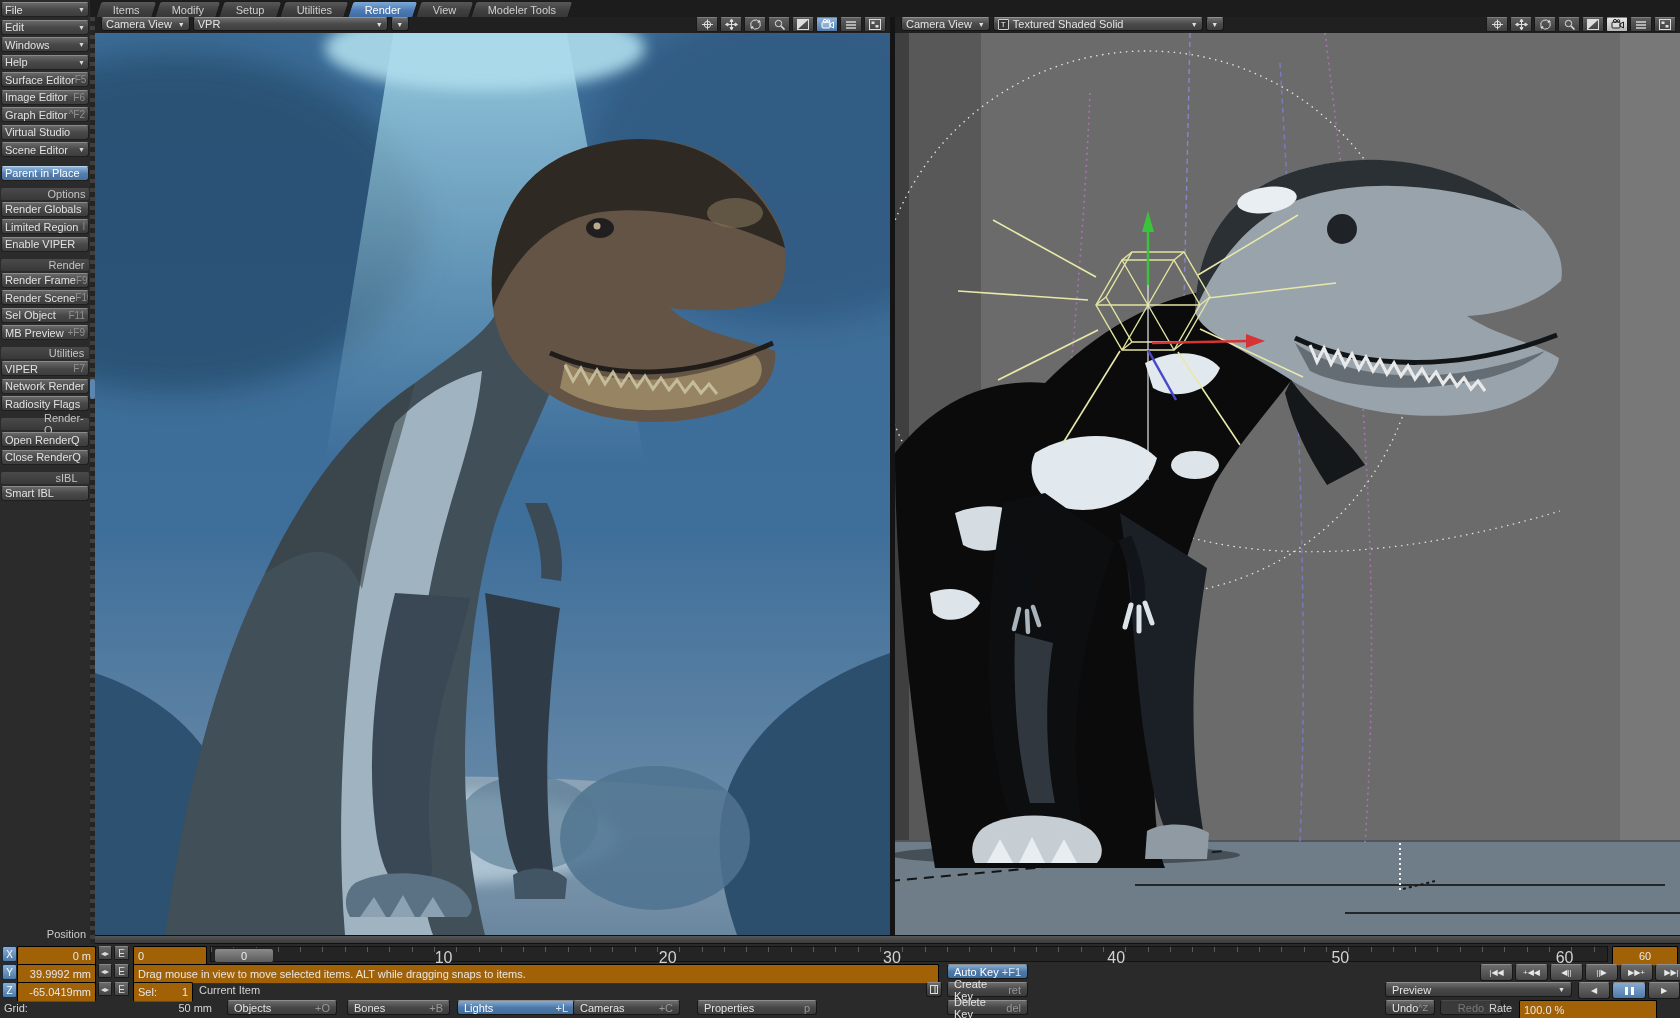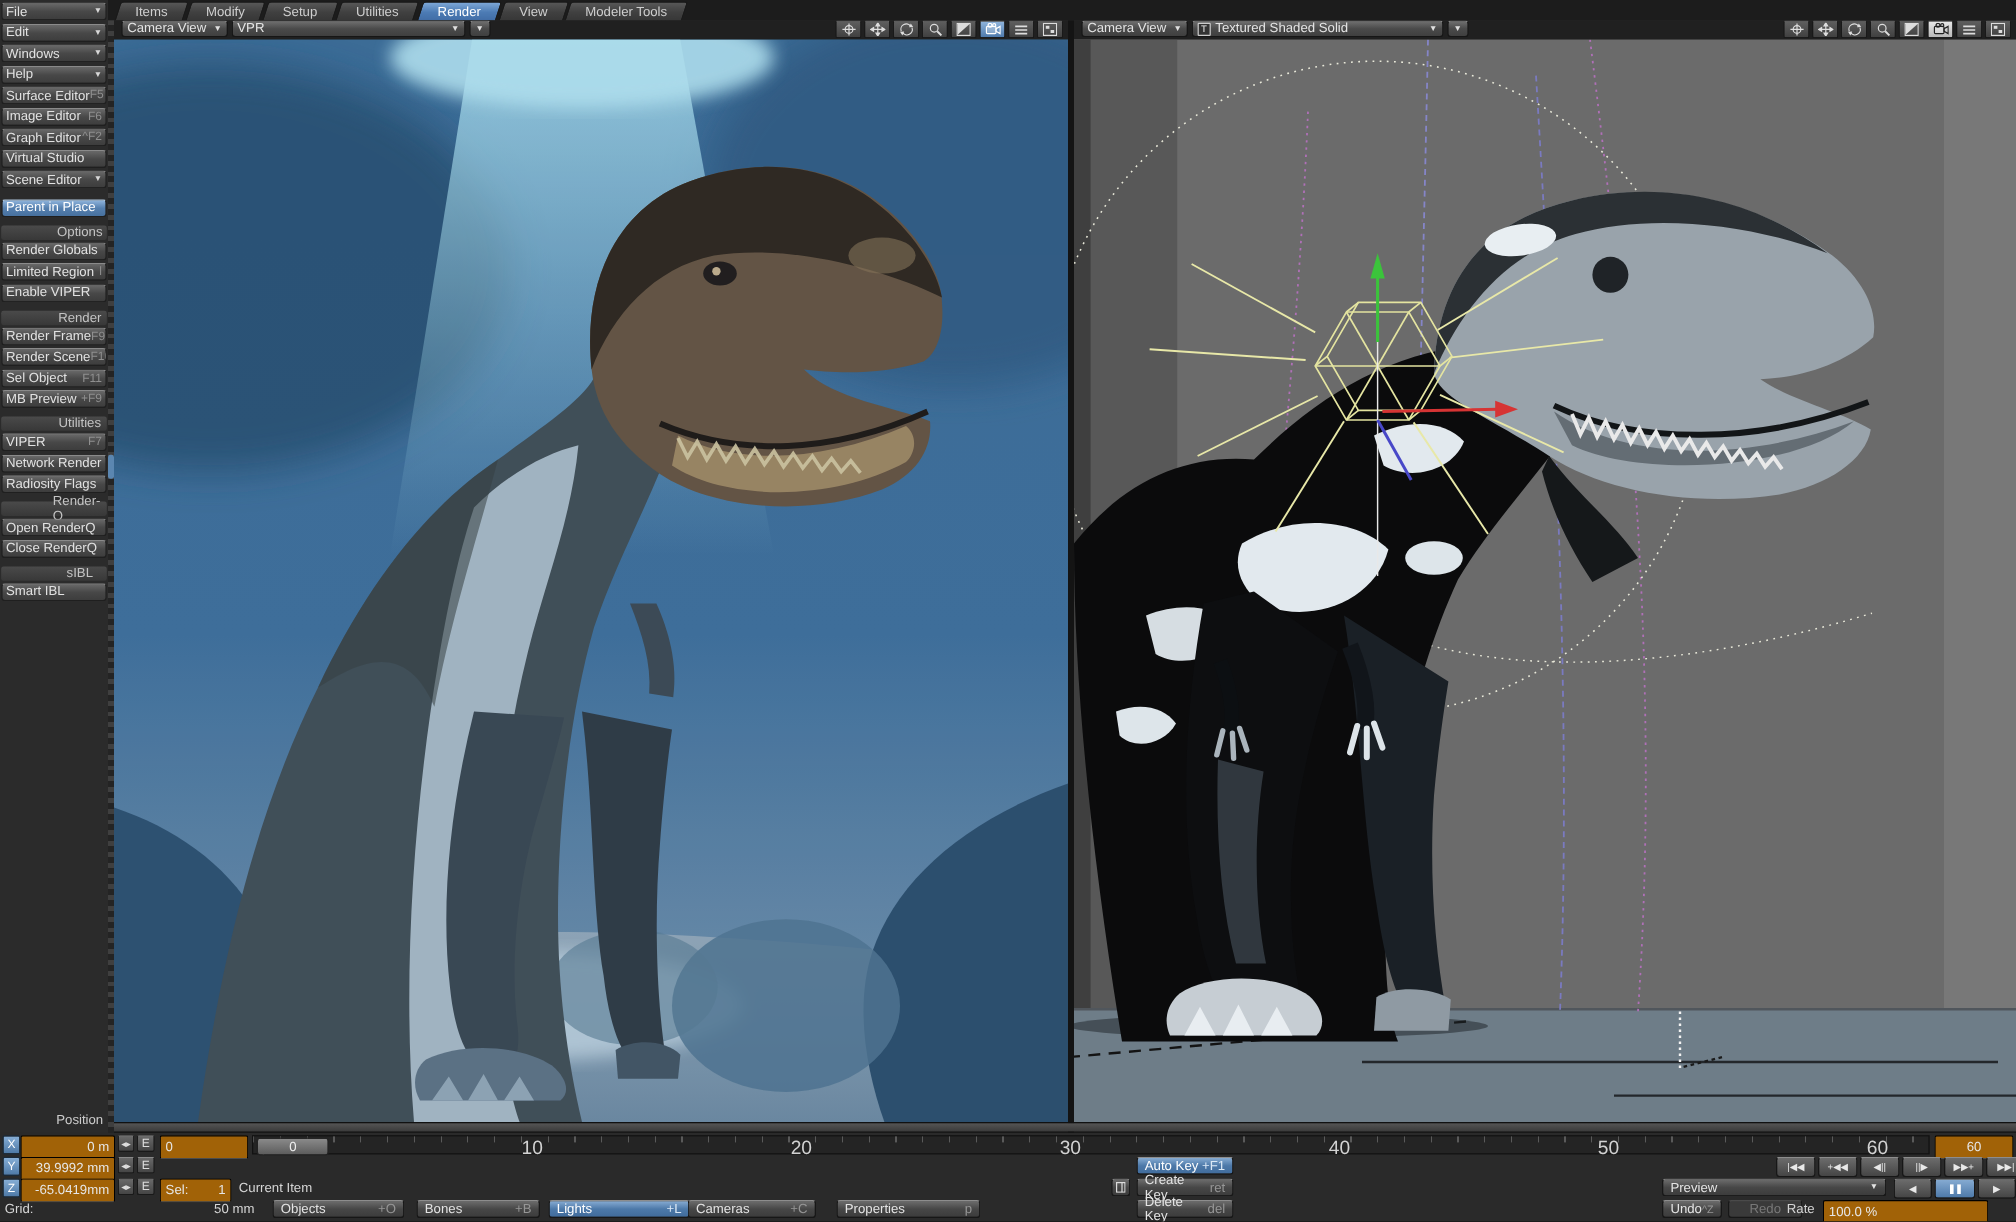--- a/index.html
+++ b/index.html
@@ -562,20 +562,21 @@
           <div id="knob">0</div>
         </div>
       <div class="field" style="left:1612px;width:66px;justify-content:center;">60</div>
     </div>
 
     <div class="brow" style="top:20px;">
       <div class="axis">Y</div>
       <div class="field right" style="left:17px;width:79px;">39.9992 mm</div>
       <div class="minibtn" style="left:98px;width:14px;">◂▸</div>
       <div class="minibtn" style="left:114px;width:15px;font-size:10px;">E</div>
+      <div class="field" style="left:133px;width:806px;border-bottom-color:#333;">Drag mouse in view to move selected items. ALT while dragging snaps to items.</div>
       <div class="gbtn blue" style="left:947px;width:81px;">
         <span>Auto Key</span>
           <span class="sc">+F1</span>
       </div>
       <div id="playback">
           <div class="pbtn">|◀◀</div>
           <div class="pbtn">+◀◀</div>
           <div class="pbtn">◀||</div>
           <div class="pbtn">||▶</div>
           <div class="pbtn">▶▶+</div>

